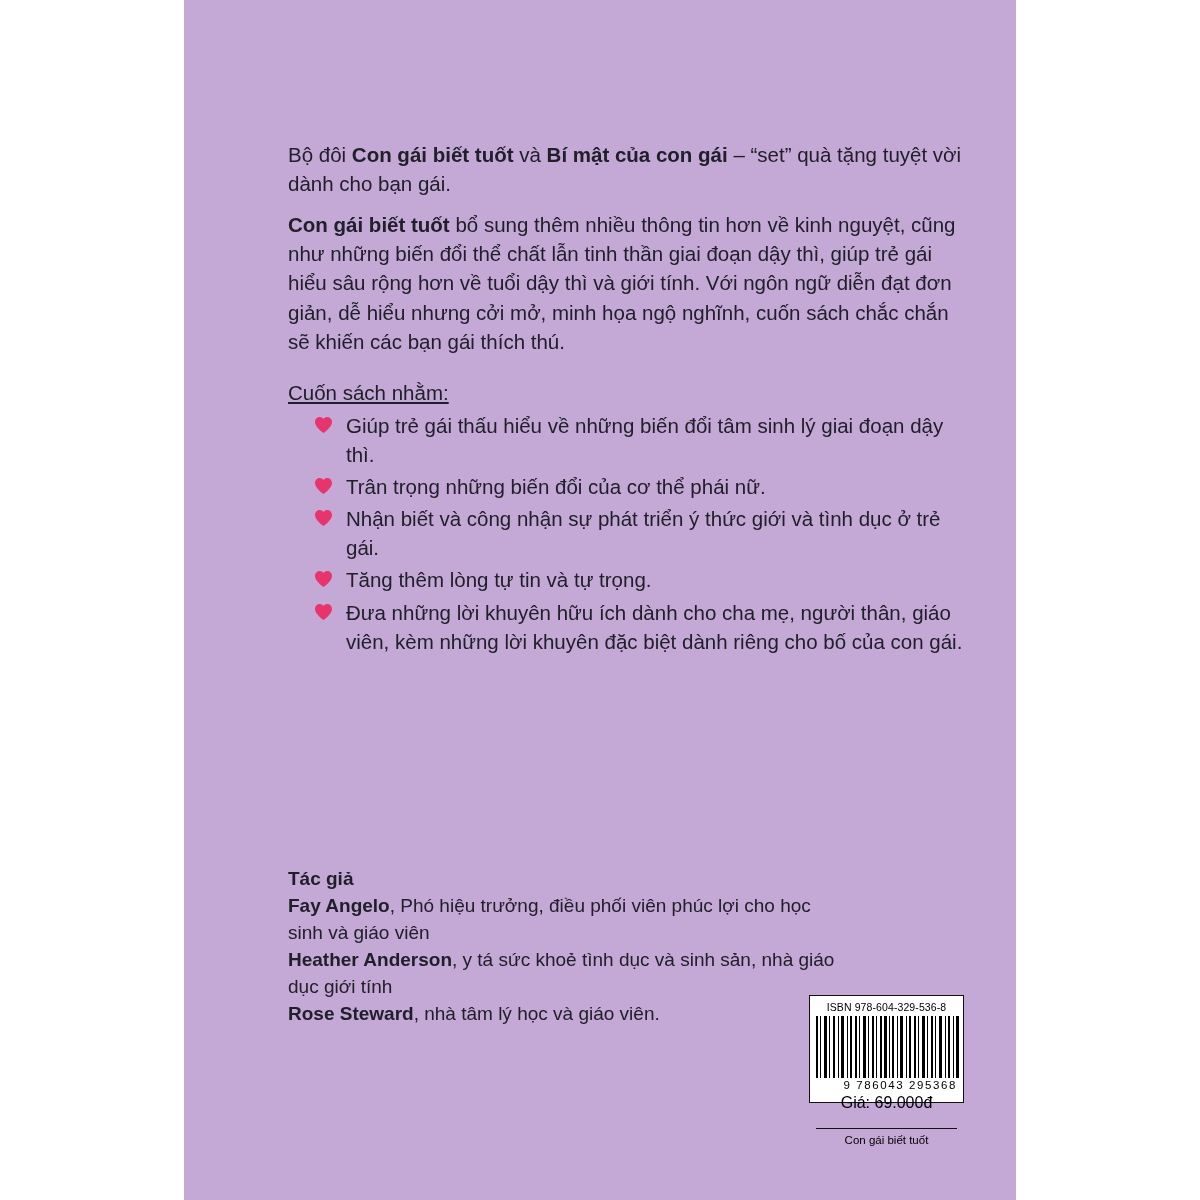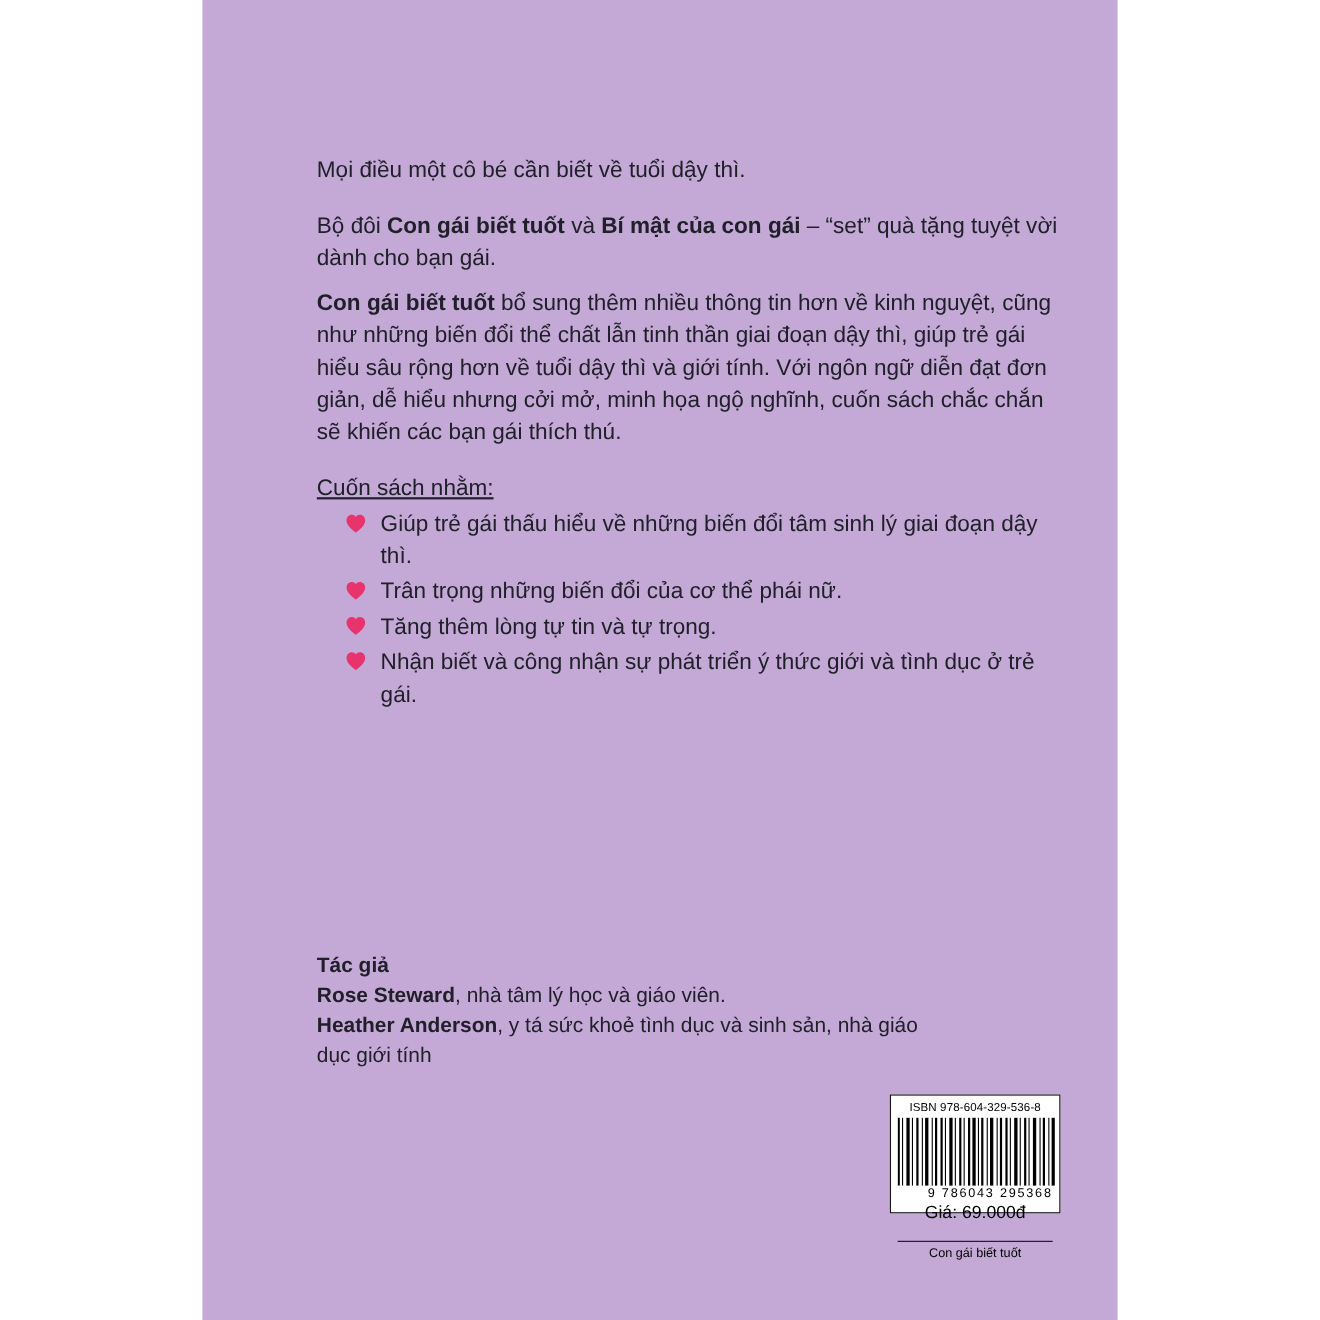--- a/index.html
+++ b/index.html
@@ -130,21 +130,20 @@
     margin-top: 5px;
   }
 </style>
 </head>
 <body>
 
 <div class="page">
 
   <div class="content">
 
-    <p class="para">Mọi điều một cô bé cần biết về tuổi dậy thì.</p>
 
     <p class="para tight">
       <span>Bộ đôi </span><b>Con gái biết tuốt</b><span> và </span><b>Bí mật của con gái</b><span> – “set” quà tặng tuyệt vời dành cho bạn gái.</span>
     </p>
 
     <p class="para">
       <b>Con gái biết tuốt</b><span> bổ sung thêm nhiều thông tin hơn về kinh nguyệt, cũng như những biến đổi thể chất lẫn tinh thần giai đoạn dậy thì, giúp trẻ gái hiểu sâu rộng hơn về tuổi dậy thì và giới tính. Với ngôn ngữ diễn đạt đơn giản, dễ hiểu nhưng cởi mở, minh họa ngộ nghĩnh, cuốn sách chắc chắn sẽ khiến các bạn gái thích thú.</span>
     </p>
 
     <p class="list-intro">Cuốn sách nhằm:</p>
@@ -165,37 +164,46 @@
             </svg>
         </span>
         <span>Trân trọng những biến đổi của cơ thể phái nữ.</span>
       </li>
       <li>
         <span class="heart-icon">
           <svg width="19" height="18" viewBox="0 0 19 18">
               <path d="M9.5 17C9.5 17 1 11.6 1 6.1 1 3.2 3.1 1 5.8 1c1.6 0 3 0.8 3.7 2.1C10.2 1.8 11.6 1 13.2 1 15.9 1 18 3.2 18 6.1 18 11.6 9.5 17 9.5 17z" fill="#e8346d"></path>
             </svg>
         </span>
+        <span>Nhận biết và công nhận sự phát triển ý thức giới và tình dục ở trẻ gái.</span>
+      </li>
+      <li>
+        <span class="heart-icon">
+          <svg width="19" height="18" viewBox="0 0 19 18">
+              <path d="M9.5 17C9.5 17 1 11.6 1 6.1 1 3.2 3.1 1 5.8 1c1.6 0 3 0.8 3.7 2.1C10.2 1.8 11.6 1 13.2 1 15.9 1 18 3.2 18 6.1 18 11.6 9.5 17 9.5 17z" fill="#e8346d"></path>
+            </svg>
+        </span>
         <span>Tăng thêm lòng tự tin và tự trọng.</span>
       </li>
       <li>
         <span class="heart-icon">
           <svg width="19" height="18" viewBox="0 0 19 18">
               <path d="M9.5 17C9.5 17 1 11.6 1 6.1 1 3.2 3.1 1 5.8 1c1.6 0 3 0.8 3.7 2.1C10.2 1.8 11.6 1 13.2 1 15.9 1 18 3.2 18 6.1 18 11.6 9.5 17 9.5 17z" fill="#e8346d"></path>
             </svg>
         </span>
-        <span>Nhận biết và công nhận sự phát triển ý thức giới và tình dục ở trẻ gái.</span>
+        <span>Đưa những lời khuyên hữu ích dành cho cha mẹ, người thân, giáo viên, kèm những lời khuyên đặc biệt dành riêng cho bố của con gái.</span>
       </li>
     </ul>
   </div>
 
   <div class="authors">
     <div class="line"><b>Tác giả</b></div>
+    <div class="line"><b>Fay Angelo</b><span>, Phó hiệu trưởng, điều phối viên phúc lợi cho học sinh và giáo viên</span></div>
+    <div class="line"><b>Heather Anderson</b><span>, y tá sức khoẻ tình dục và sinh sản, nhà giáo dục giới tính</span></div>
     <div class="line"><b>Rose Steward</b><span>, nhà tâm lý học và giáo viên.</span></div>
-    <div class="line"><b>Heather Anderson</b><span>, y tá sức khoẻ tình dục và sinh sản, nhà giáo dục giới tính</span></div>
   </div>
 
   <div class="barcode-box">
     <div class="isbn-text">ISBN 978-604-329-536-8</div>
     <svg class="bars" viewBox="0 0 143 62" preserveAspectRatio="none">
       <rect x="0" y="0" width="2" height="62" fill="#000"></rect>
       <rect x="4" y="0" width="1" height="62" fill="#000"></rect>
       <rect x="8" y="0" width="3" height="62" fill="#000"></rect>
       <rect x="13" y="0" width="1" height="62" fill="#000"></rect>
       <rect x="17" y="0" width="2" height="62" fill="#000"></rect>

